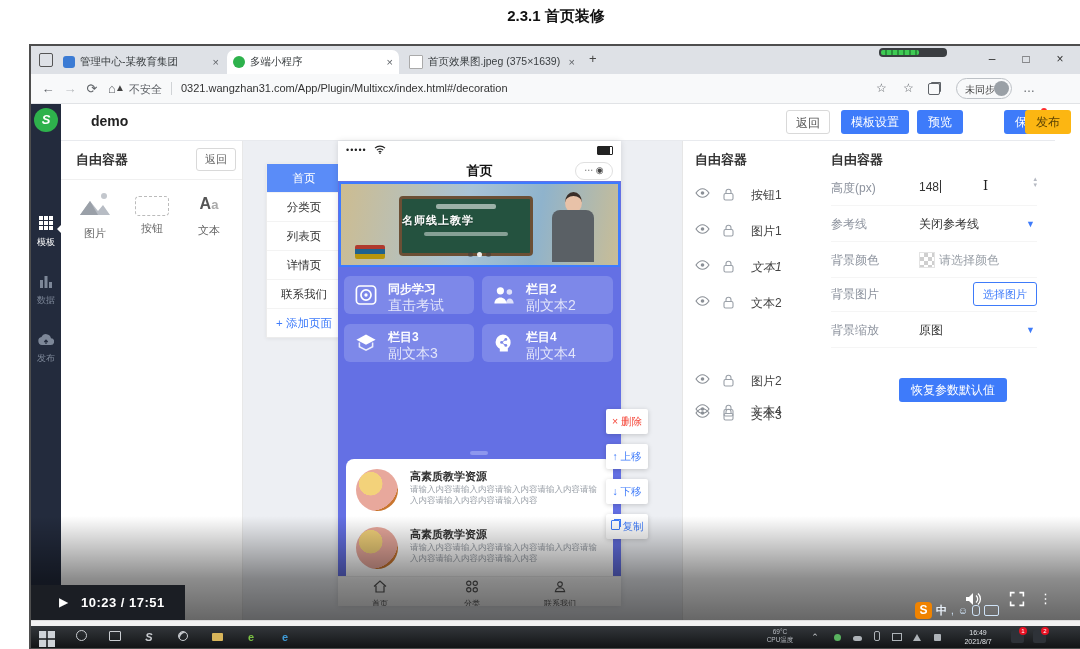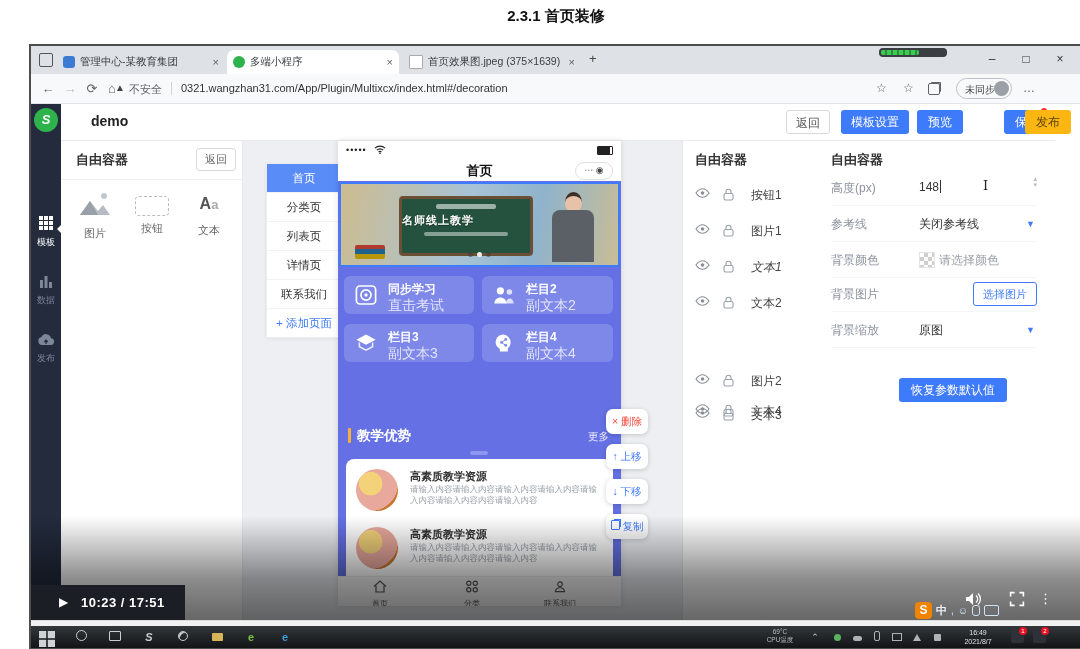--- a/index.html
+++ b/index.html
@@ -92,21 +92,21 @@
   .carddash{position:absolute;left:132px;top:270px;width:18px;height:4px;border-radius:2px;background:#8d97ee;}
   .wcard{position:absolute;left:8px;top:278px;width:267px;height:130px;background:#fff;border-radius:8px;}
   .entry{position:absolute;left:8px;width:251px;height:48px;}
   .eavatar{position:absolute;left:2px;top:2px;width:42px;height:42px;border-radius:50%;background:radial-gradient(circle at 35% 35%,#f3d27a 0 30%,#e8a89c 31% 70%,#c9762f 71%);}
   .etitle{position:absolute;left:56px;top:2px;font-size:11px;font-weight:bold;color:#333;}
   .edesc{position:absolute;left:56px;top:17px;width:192px;font-size:8.5px;color:#9aa0a8;line-height:1.35;overflow:hidden;height:26px;}
   .ptabbar{position:absolute;left:0;top:435px;width:100%;height:30px;background:#fafafa;border-top:1px solid #ececec;box-sizing:border-box;}
   .ptab{position:absolute;top:2px;width:60px;text-align:center;color:#555;}
   .ptab .pl{display:block;font-size:8px;margin-top:1px;}
   
-  .ctx{position:absolute;left:575px;width:42px;height:25px;background:#fff;border-radius:7px;box-shadow:0 1px 5px rgba(0,0,0,.18);font-size:10.5px;line-height:25px;text-align:center;}
+  .ctx{position:absolute;left:575px;width:42px;height:25px;background:#fff;border-radius:2px;box-shadow:0 1px 5px rgba(0,0,0,.18);font-size:10.5px;line-height:25px;text-align:center;}
   .ctx-red{color:#f5483b;}
   .ctx-blue{color:#3e7bfa;}
   
   .layers{position:absolute;left:652px;top:95px;width:130px;height:507px;background:#fff;}
   .layers h3{position:absolute;left:12px;top:10px;margin:0;font-size:13px;font-weight:bold;color:#333;}
   .lrow{position:absolute;left:12px;width:118px;height:20px;}
   .lrow .llbl{position:absolute;left:56px;top:2px;font-size:12px;color:#444;}
   .lrow svg{position:absolute;top:3px;}
   
   .props{position:absolute;left:782px;top:95px;width:240px;height:507px;background:#fff;}
@@ -337,25 +337,20 @@
       <div class="gcard" style="left:144px;top:143px;width:131px;">
         <svg class="gi" viewBox="0 0 20 20">
             <path d="M9 3a6.5 6.5 0 0 1 6.5 6.5c0 2-1 3.7-2.3 4.9V17H6.5v-2.2C4.8 13.6 3 12 3 9.5A6.3 6.3 0 0 1 9 3z" fill="#fff"></path>
             <circle cx="11.5" cy="7" r="1.2" fill="#7d88e9"></circle>
             <circle cx="8" cy="9.5" r="1.2" fill="#7d88e9"></circle>
             <circle cx="11.5" cy="12" r="1.2" fill="#7d88e9"></circle>
             <path d="M8.6 9l2.4-1.6M8.6 10.1l2.4 1.5" stroke="#7d88e9" stroke-width=".8"></path>
           </svg>
         <span class="gt">栏目4</span>
         <span class="gs">副文本4</span>
-      </div>
-      <div class="sechead">
-        <span class="secbar"></span>
-        <span class="sectitle">教学优势</span>
-        <span class="secmore">更多</span>
       </div>
       <div class="carddash"></div>
       <div class="wcard">
         <div class="entry" style="top:8px;">
           <div class="eavatar"></div>
           <div class="etitle">高素质教学资源</div>
           <div class="edesc">请输入内容请输入内容请输入内容请输入内容请输入内容请输入内容内容请输入内容</div>
         </div>
         <div class="entry" style="top:66px;">
           <div class="eavatar"></div>

